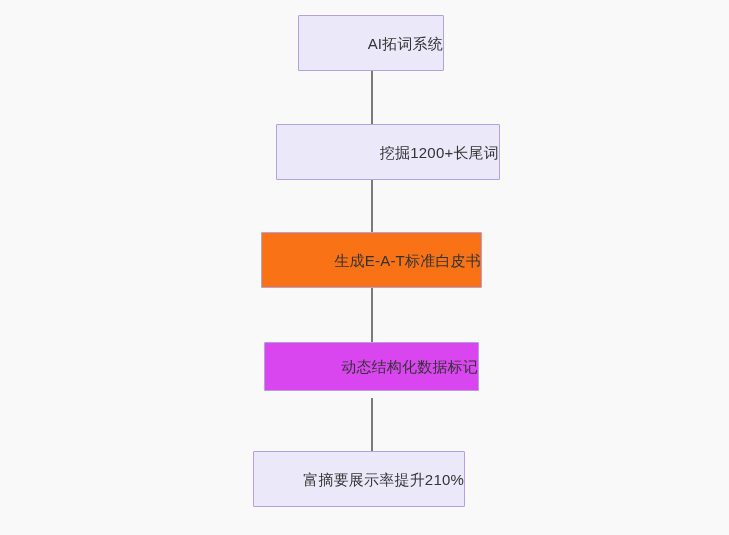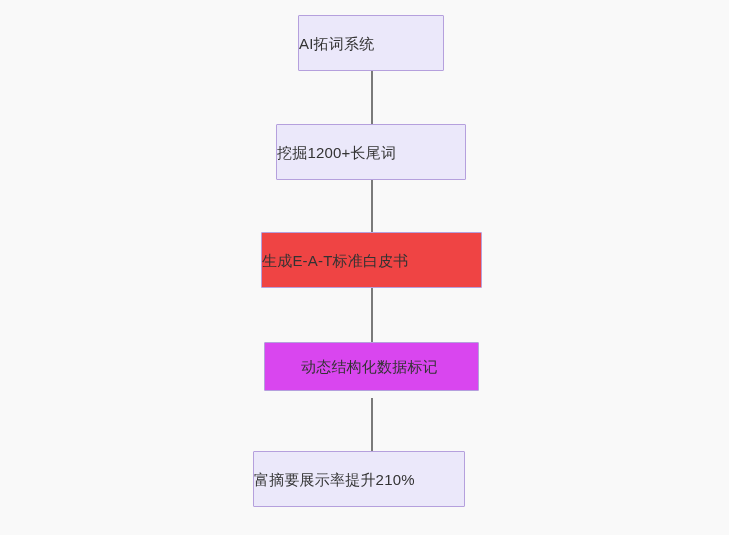--- a/index.html
+++ b/index.html
@@ -20,21 +20,21 @@
     background: #f9f9f9;
   }
   .node {
     position: absolute;
     box-sizing: border-box;
     background: #ebe8fa;
     border: 1px solid #b5a0dd;
     border-radius: 1px;
     display: flex;
     align-items: center;
-    justify-content: flex-start;
+    justify-content: flex-end;
     color: #333333;
     font-size: 15px;
     line-height: 1;
     letter-spacing: 0.2px;
     white-space: nowrap;
     z-index: 2;
   }
   .node-label {
     display: block;
     pointer-events: none;
@@ -78,24 +78,24 @@
     <div class="edge-arrow" style="top: 55px; border-top-color: rgb(51, 51, 51);"></div>
   </div>
   <div class="edge" id="edge-3" style="left: 371px; top: 398px; width: 2px; height: 61px;">
     <div class="edge-line" style="height: 61px; background: rgb(122, 122, 122);"></div>
     <div class="edge-arrow" style="top: 54px; border-top-color: rgb(51, 51, 51);"></div>
   </div>
 
   <div class="node" id="node-0" style="left: 298px; top: 15px; width: 146px; height: 56px; background: rgb(235, 232, 250); border-color: rgb(181, 160, 221); color: rgb(51, 51, 51);">
     <span class="node-label">AI拓词系统</span>
   </div>
-  <div class="node" id="node-1" style="left: 276px; top: 124px; width: 190px; height: 56px; background: rgb(235, 232, 250); border-color: rgb(181, 160, 221); color: rgb(51, 51, 51);">
+  <div class="node" id="node-1" style="left: 276px; top: 124px; width: 224px; height: 56px; background: rgb(235, 232, 250); border-color: rgb(181, 160, 221); color: rgb(51, 51, 51);">
     <span class="node-label">挖掘1200+长尾词</span>
   </div>
-  <div class="node" id="node-2" style="left: 261px; top: 232px; width: 221px; height: 56px; background: #ef4444; border-color: rgb(181, 160, 221); color: rgb(51, 51, 51);">
+  <div class="node" id="node-2" style="left: 261px; top: 232px; width: 221px; height: 56px; background: #f97316; border-color: rgb(181, 160, 221); color: rgb(51, 51, 51);">
     <span class="node-label">生成E-A-T标准白皮书</span>
   </div>
   <div class="node" id="node-3" style="left: 264px; top: 342px; width: 215px; height: 49px; background: #d946ef; border-color: rgb(181, 160, 221); color: rgb(51, 51, 51); padding-left: 36px;">
     <span class="node-label">动态结构化数据标记</span>
   </div>
   <div class="node" id="node-4" style="left: 253px; top: 451px; width: 212px; height: 56px; background: rgb(235, 232, 250); border-color: rgb(181, 160, 221); color: rgb(51, 51, 51);">
     <span class="node-label">富摘要展示率提升210%</span>
   </div>
 
 </div>

